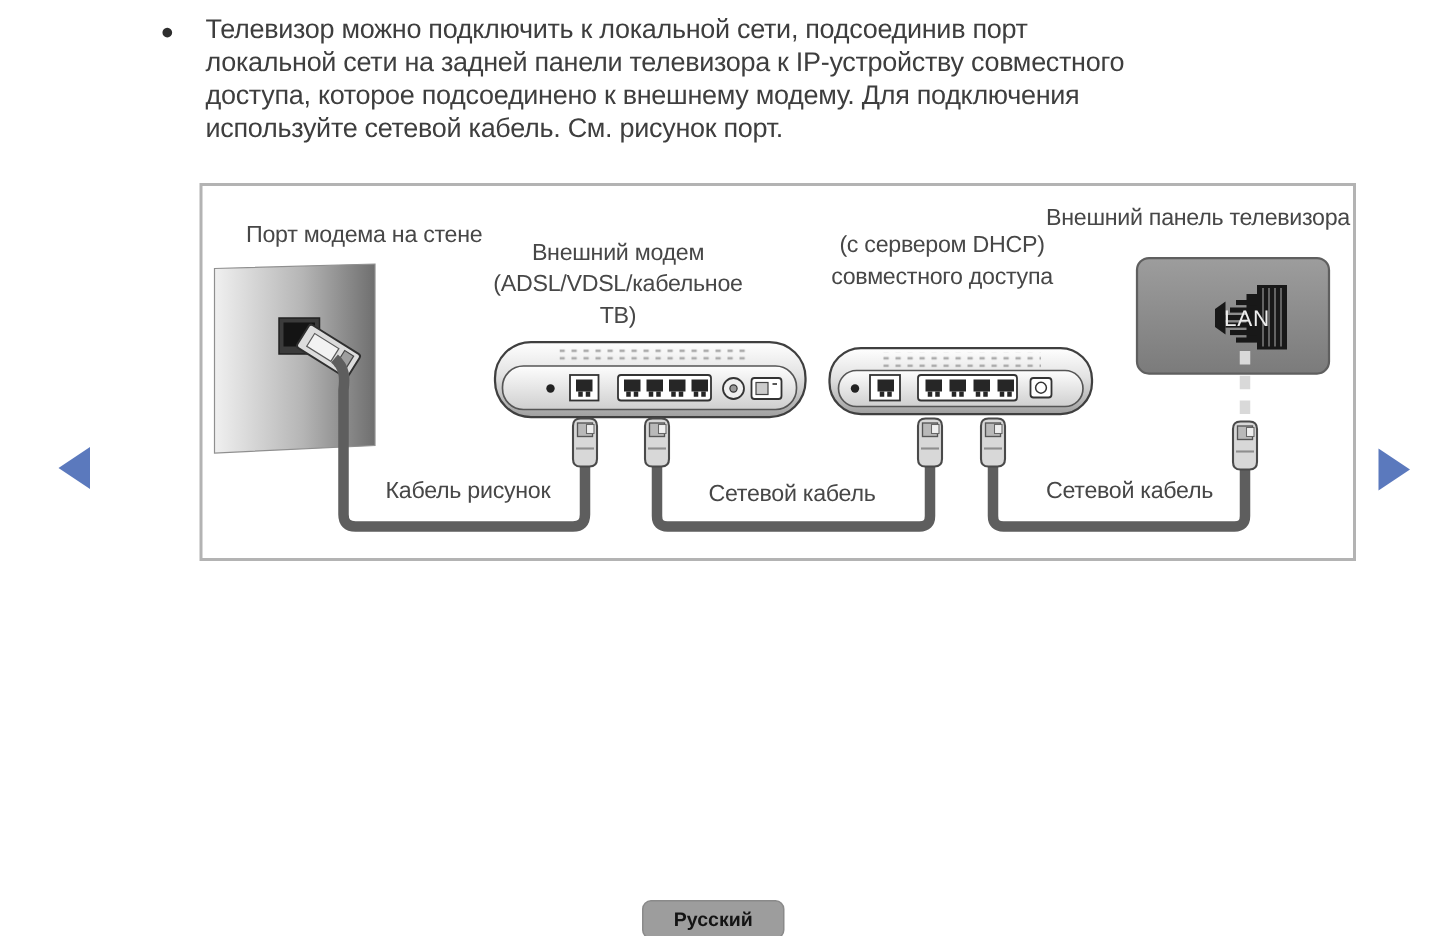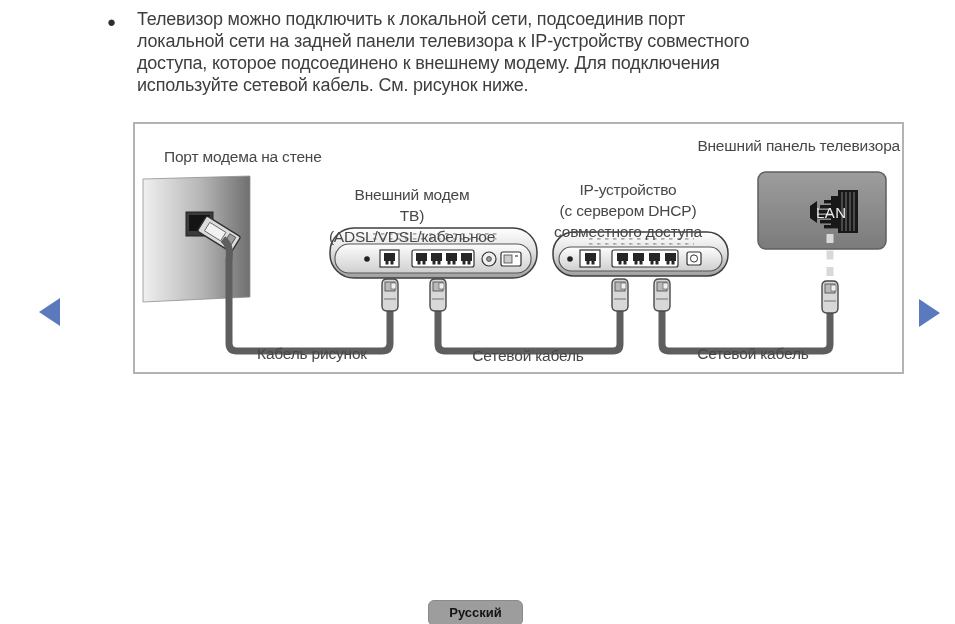--- a/index.html
+++ b/index.html
@@ -27,21 +27,21 @@
     position:absolute; left:133px; top:122px;
     width:771px; height:252px;
     border:2px solid #b3b3b3;
     background:#ffffff;
   }
   .diagram-box svg { position:absolute; left:-2px; top:-2px; }
   .dlabel {
     position:absolute; font-size:15.5px; color:#474747;
     line-height:21px; white-space:nowrap; letter-spacing:-0.2px;
   }
-  .center { text-align:center;margin-top:26px; }
+  .center { text-align:center; }
   .right { text-align:right; }
   
   .lbl-wall-port   { left:142px; top:146px;margin-left:22px; }
   .lbl-modem       { left:262px; top:158px; width:300px; }
   .lbl-ip          { left:478px; top:153px; width:300px; }
   .lbl-tv          { left:600px; top:135px; width:300px; }
   .lbl-lan         { left:768px; top:202px; color:#ededed; font-size:15px; letter-spacing:0.5px;margin-left:48px; }
   .lbl-cable-modem { left:212px; top:317px; width:200px; }
   .lbl-net1        { left:428px; top:319px; width:200px; }
   .lbl-net2        { left:653px; top:317px; width:200px; }
@@ -71,21 +71,21 @@
   }
 </style>
 </head>
 <body>
 
 <span class="bullet-dot">●</span>
 <div class="para">
   <div>Телевизор можно подключить к локальной сети, подсоединив порт</div>
   <div>локальной сети на задней панели телевизора к IP-устройству совместного</div>
   <div>доступа, которое подсоединено к внешнему модему. Для подключения</div>
-  <div>используйте сетевой кабель. См. рисунок ниже.</div>
+  <div>используйте сетевой кабель. См. рисунок порт.</div>
 </div>
 
 <div class="diagram-box">
   <svg width="771" height="252" viewBox="0 0 771 252">
     <defs>
       <linearGradient id="gWall" x1="0" y1="0" x2="1" y2="0">
         <stop offset="0" stop-color="#f0f0f0"></stop>
           <stop offset="0.55" stop-color="#b5b5b5"></stop>
           <stop offset="1" stop-color="#6f6f6f"></stop>
       </linearGradient>
@@ -198,26 +198,25 @@
     <use href="#plug" x="478" y="157"></use>
     <use href="#plug" x="520" y="157"></use>
     <use href="#plug" x="688" y="159"></use>
   </svg>
 </div>
 
 <div class="dlabel lbl-wall-port">Порт модема на стене</div>
 
 <div class="dlabel lbl-modem center">
   <div>Внешний модем</div>
+  <div>(ADSL/VDSL/кабельное</div>
   <div>ТВ)</div>
-  <div>(ADSL/VDSL/кабельное</div>
 </div>
 
 <div class="dlabel lbl-ip center">
-  <div>IP-устройство</div>
   <div>(с сервером DHCP)</div>
   <div>совместного доступа</div>
 </div>
 
 <div class="dlabel lbl-tv right">Внешний панель телевизора</div>
 <div class="dlabel lbl-lan">LAN</div>
 <div class="dlabel lbl-cable-modem center">Кабель рисунок</div>
 <div class="dlabel lbl-net1 center">Сетевой кабель</div>
 <div class="dlabel lbl-net2 center">Сетевой кабель</div>
 

